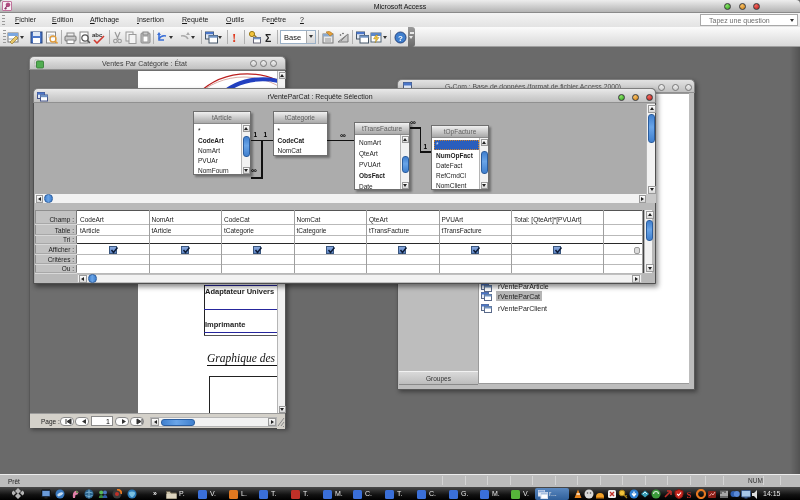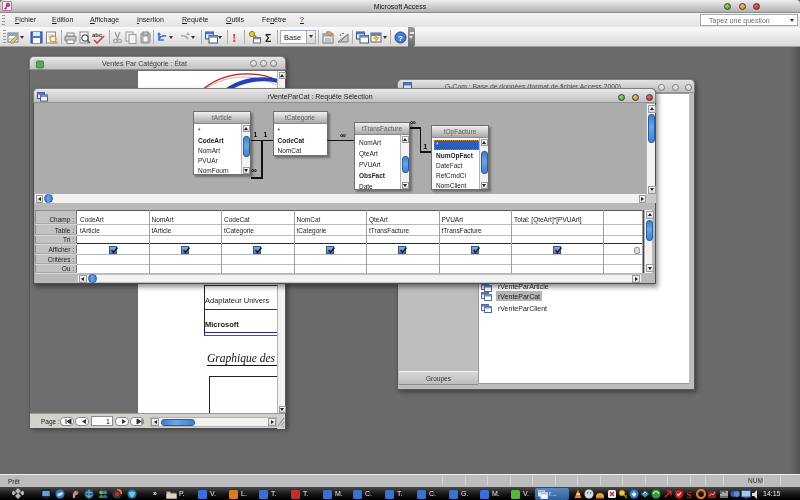--- a/index.html
+++ b/index.html
@@ -200,23 +200,23 @@
  <div class="c ch" style="left:239.5px;top:3px"></div>
 
  <div class="a" style="left:108px;top:14px;width:139px;height:342px;background:#fff;overflow:hidden">
    <svg width="139" height="342" style="position:absolute;left:0;top:0">
      <circle cx="109.2" cy="74.1" r="71.2" fill="none" stroke="#bb1f1f" stroke-width="1.3"></circle>
      <circle cx="106" cy="76" r="70" fill="none" stroke="#cc8880" stroke-width="0.7"></circle>
      <circle cx="124.8" cy="73.2" r="64.9" fill="none" stroke="#2240c0" stroke-width="4"></circle>
    </svg>
    <div class="a" style="left:65.5px;top:214px;width:73px;height:1px;background:#26269c"></div>
    <div class="a" style="left:65.5px;top:214px;width:1px;height:50px;background:#222"></div>
-   <div class="a fld" style="left:67px;top:225px;font-size:7.5px;font-weight:normal">Adaptateur Univers</div>
+   <div class="a fld" style="left:67px;top:216px;font-size:7.5px;font-weight:bold">Adaptateur Univers</div>
    <div class="a" style="left:65.5px;top:237.5px;width:73px;height:1px;background:#26269c"></div>
-   <div class="a fld" style="left:67px;top:248.5px;font-size:7.5px;font-weight:bold">Microsoft</div>
+   <div class="a fld" style="left:67px;top:248.5px;font-size:7.5px;font-weight:bold">Imprimante</div>
    <div class="a" style="left:65.5px;top:261px;width:73px;height:1px;background:#26269c"></div>
    <div class="a" style="left:65.5px;top:263.5px;width:73px;height:1px;background:#555"></div>
    <div class="a" style="left:69px;top:280.5px;font-family:'Liberation Serif',serif;font-style:italic;font-size:11.5px;color:#111;border-bottom:1px solid #111;padding-bottom:1px;white-space:nowrap">Graphique des Vente</div>
    <div class="a" style="left:70.5px;top:304.5px;width:80px;height:38px;border:1px solid #222;border-right:none;border-bottom:none"></div>
 
  </div>
 
  <div class="sbv" style="left:247px;top:14px;width:8px;height:342px">
    <div class="ab" style="left:0.5px;top:0.5px;width:7px;height:7px">
         <div class="tri" style="border-left:2.5px solid transparent;border-right:2.5px solid transparent;border-bottom:3.5px solid #222"></div>

